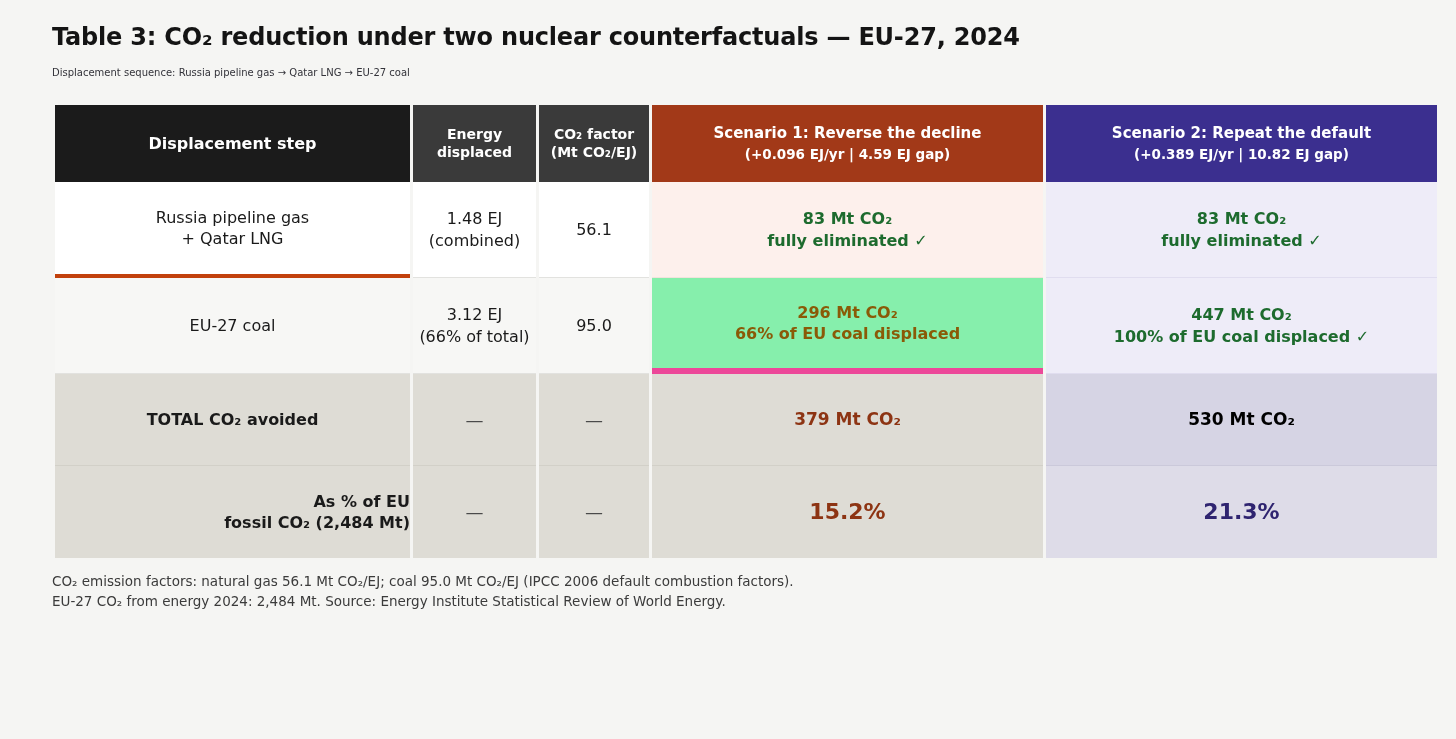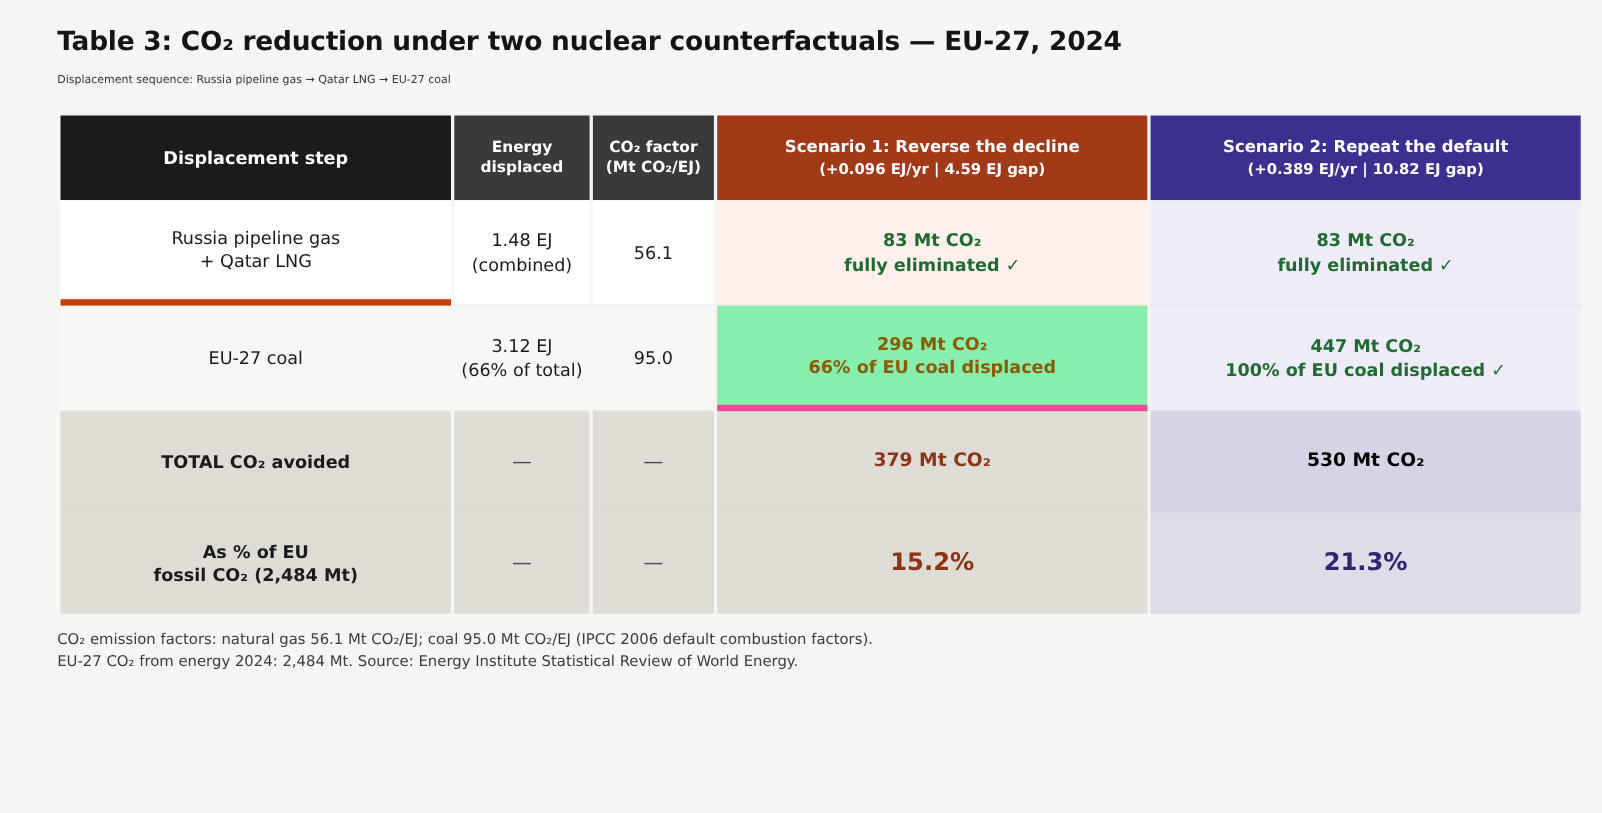--- a/index.html
+++ b/index.html
@@ -80,41 +80,41 @@
     text-align: center;
     font-size: 16px;
     line-height: 1.35;
     box-sizing: border-box;
   }
   tr.r-data td { height: 96px; }
   tr.r-total td { height: 92px; }
   tr.r-pct td { height: 92px; }
 
   
-  .bg-step-1 { background: #ffffff; border-bottom: 6px solid #c2410c; }
+  .bg-step-1 { background: #ffffff; border-bottom: 4px solid #c2410c; }
   .bg-step-2 { background: #f7f7f5; border-bottom: 1px solid #e2e2df; }
   .bg-step-3 { background: #dedcd5; border-bottom: 1px solid #d2d0c8; }
   .bg-step-4 { background: #dedcd5; }
 
   .bg-mid-1 { background: #ffffff; border-bottom: 1px solid #e2e2df; }
   .bg-mid-2 { background: #f7f7f5; border-bottom: 1px solid #e2e2df; }
   .bg-mid-3 { background: #dedcd5; border-bottom: 1px solid #d2d0c8; }
   .bg-mid-4 { background: #dedcd5; }
 
   .bg-s1-1 { background: #fdf0ec; border-bottom: 1px solid #f2e3dd; }
   .bg-s1-2 { background: #86efac; border-bottom: 6px solid #ec4899; }
   .bg-s1-3 { background: #dedcd5; border-bottom: 1px solid #d2d0c8; }
   .bg-s1-4 { background: #dedcd5; }
 
   .bg-s2-1 { background: #eeecf8; border-bottom: 1px solid #e0ddef; }
   .bg-s2-2 { background: #eeecf8; border-bottom: 1px solid #e0ddef; }
   .bg-s2-3 { background: #d6d4e4; border-bottom: 1px solid #cbc9da; }
   .bg-s2-4 { background: #dedce8; }
 
-  .label-bold { font-weight: bold; font-size: 16px; }
+  .label-bold { font-weight: bold; font-size: 16px; text-align: right; }
   .muted-dash { font-size: 18px; color: #4a4a4a; }
 
   .green { color: #1d6b2e; font-weight: bold; font-size: 16px; }
   .amber { color: #8a5a07; font-weight: bold; font-size: 16px; }
   .rust { color: #8d3413; font-weight: bold; font-size: 17px; }
   .rust-big { color: #8d3413; font-weight: bold; font-size: 22px; }
   .indigo { color: #000000; font-weight: bold; font-size: 17px; }
   .indigo-big { color: #2f2470; font-weight: bold; font-size: 22px; }
 
   .line2 { display: block; }

